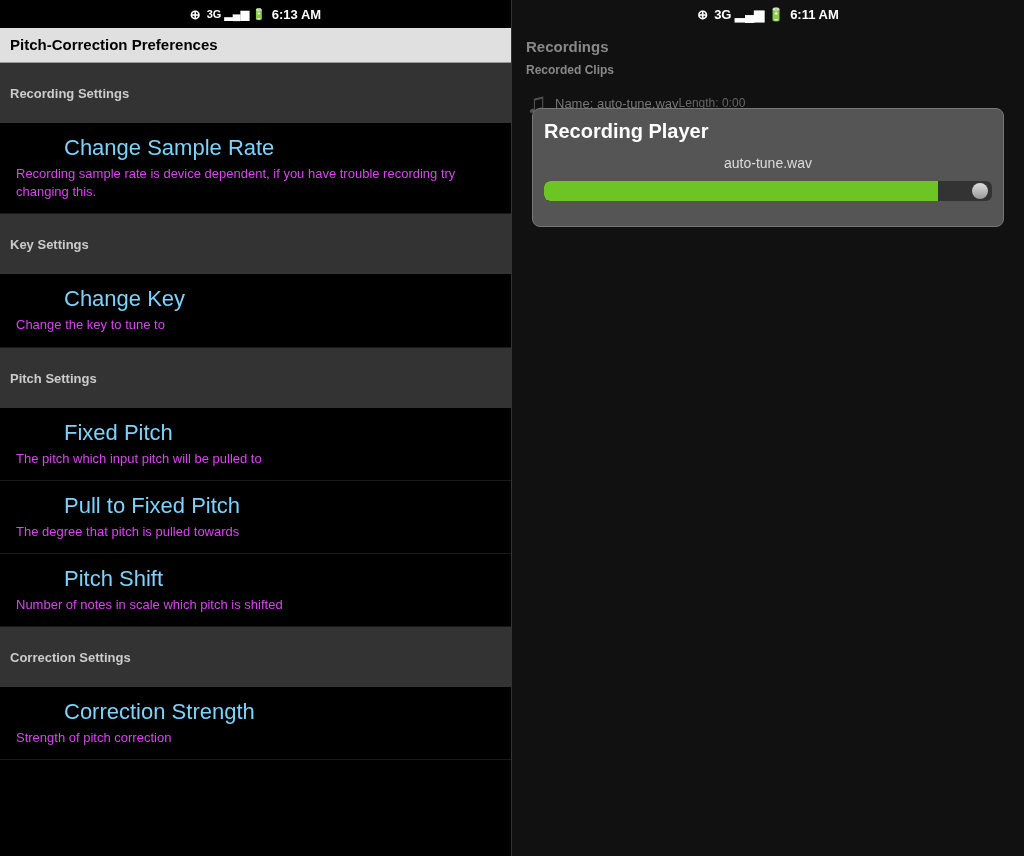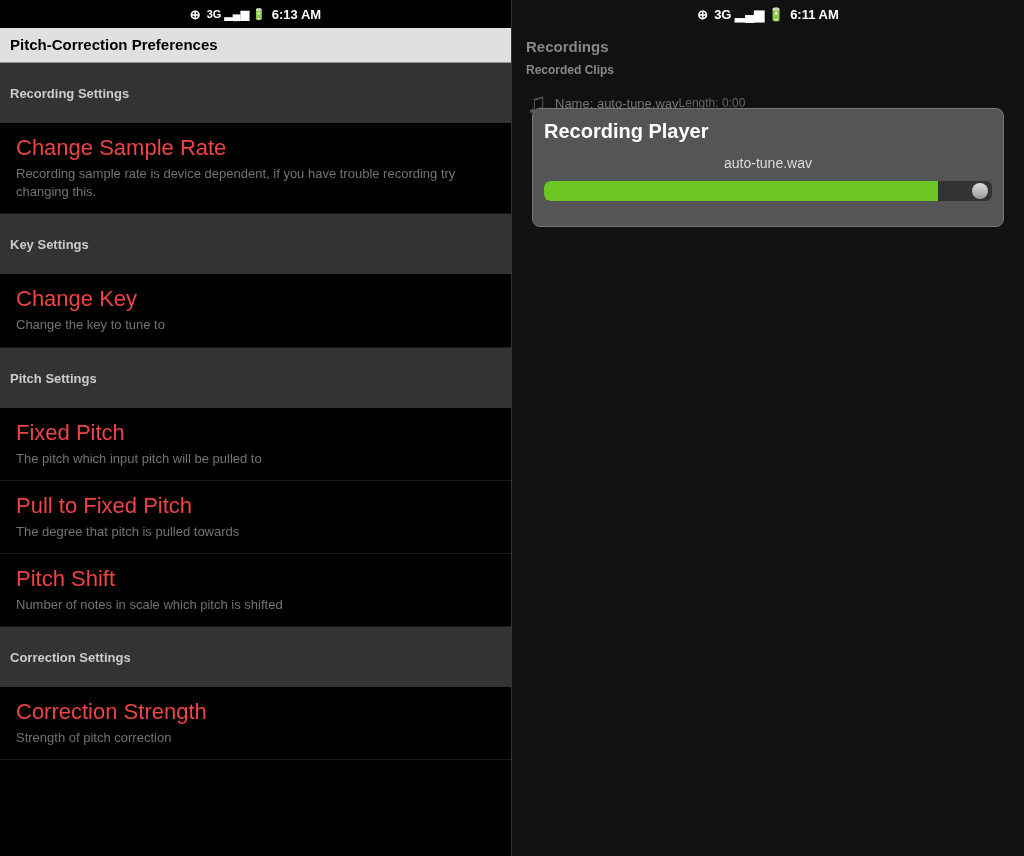--- a/index.html
+++ b/index.html
@@ -64,28 +64,29 @@
       font-weight: bold;
     }
 
     .pref-item {
       background: #000;
       padding: 12px 16px;
       border-bottom: 1px solid #1a1a1a;
     }
 
     .pref-item .pref-title {
-      color: #ef4444;
+      color: #7dd3fc;
       font-size: 22px;
       font-weight: normal;
       margin-bottom: 4px;
+      margin-left: 48px;
     }
 
     .pref-item .pref-desc {
-      color: #737373;
+      color: #d946ef;
       font-size: 13px;
       line-height: 1.4;
     }
 
     
     .right-panel {
       width: 512px;
       height: 856px;
       background: #111;
       display: flex;

